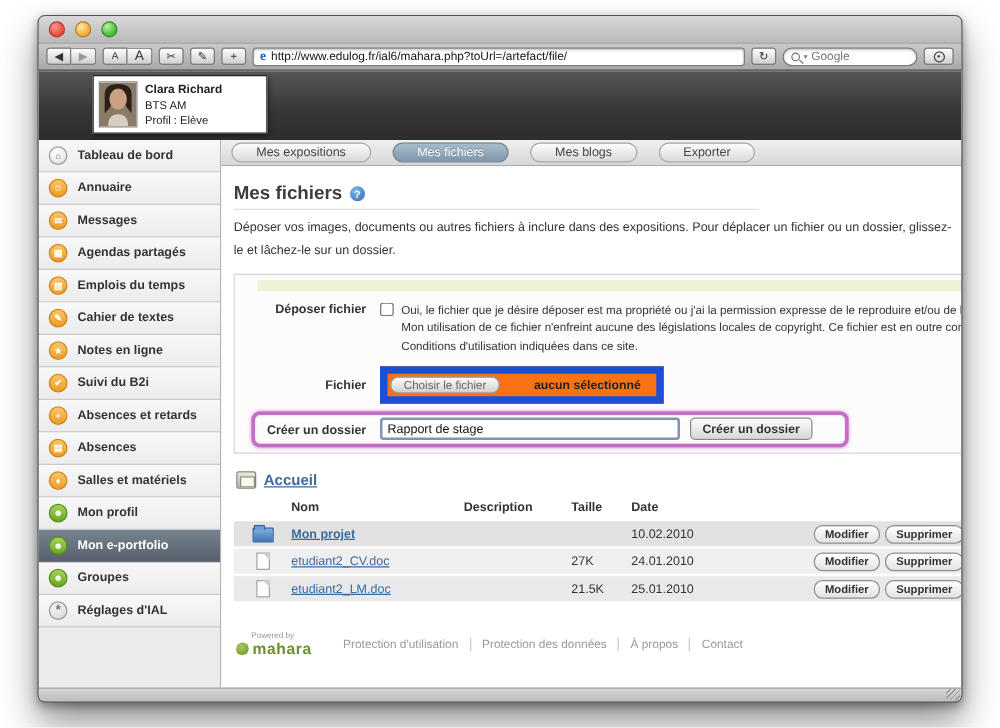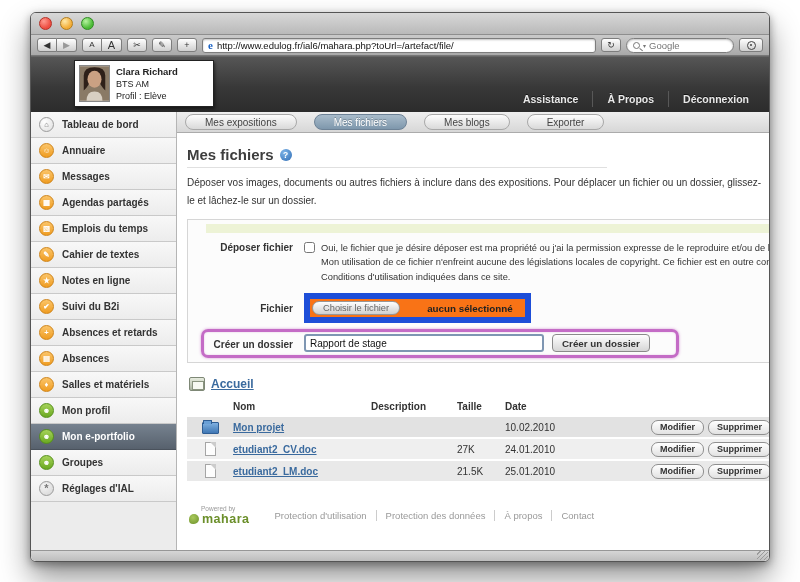--- a/index.html
+++ b/index.html
@@ -121,21 +121,21 @@
   .ftable { width:588px; }
   .thead { display:flex; font-size:10px; font-weight:bold; color:#333; padding:3px 0 5px 0; }
   .trow { display:flex; align-items:center; height:20px; margin-bottom:2px; font-size:10px; color:#333; }
   .trow.r0 { background:#e2e2e2; } .trow.r1 { background:#efefef; } .trow.r2 { background:#e9e9e9; }
   .c-icon { width:46px; flex:0 0 46px; display:flex; justify-content:center; }
   .c-nom { width:138px; flex:0 0 138px; }
   .c-desc { width:86px; flex:0 0 86px; }
   .c-taille { width:48px; flex:0 0 48px; }
   .c-date { width:110px; flex:0 0 110px; }
   .c-actions { margin-left:auto; display:flex; gap:4px; padding-right:4px; }
-  .filelink { color:#3a6a9e; text-decoration:underline;font-weight:bold; }
+  .filelink { color:#3a6a9e; text-decoration:underline; }
   .filelink.bold { font-weight:bold; }
   .rowbtn { height:15px; border:1px solid #8f8f8f; border-radius:7px; background:linear-gradient(#fff,#e2e2e2);
     font-size:9px; font-weight:bold; color:#333; padding:0 8px; line-height:13px; }
   .foldericon { width:17px; height:12px; background:linear-gradient(#7fb0e0,#3f77b4); border:1px solid #2f5e94;
     border-radius:1px; position:relative; margin-top:2px; }
   .foldericon::before { content:""; position:absolute; left:0; top:-3px; width:7px; height:3px;
     background:#6aa0d6; border:1px solid #2f5e94; border-bottom:none; border-radius:1px 1px 0 0; }
   .pageicon { width:11px; height:14px; background:#fdfdfd; border:1px solid #a5a5a5; position:relative; }
   .pageicon::after { content:""; position:absolute; right:-1px; top:-1px; border:3px solid #ccc;
     border-left-color:transparent; border-bottom-color:transparent; width:0; height:0; }
@@ -207,25 +207,20 @@
             <path d="M4 10 Q4 1 15.5 1 Q27 1 27 10 L27 26 Q21 20 20 14 Q16 17 11 14 Q10 21 4 26 Z" fill="#2e2019"></path>
             <ellipse cx="15.5" cy="14" rx="7.5" ry="9" fill="#caa183"></ellipse>
             <path d="M7 37 Q7 27 15.5 27 Q24 27 24 37 Z" fill="#d8cfc2"></path>
           </svg>
           <div class="pinfo">
             <div class="pname">Clara Richard</div>
             <div>BTS AM</div>
             <div>Profil : Elève</div>
           </div>
         </div>
-        <div class="topnav">
-          <a href="#">Assistance</a>
-          <a href="#">À Propos</a>
-          <a href="#">Déconnexion</a>
-        </div>
       </div>
 
       <div class="bodyrow">
 
         <div class="sidebar">
           <div class="sitem">
               <span class="sicon ic-white">⌂</span>
               <span>Tableau de bord</span>
             </div>
           <div class="sitem">

